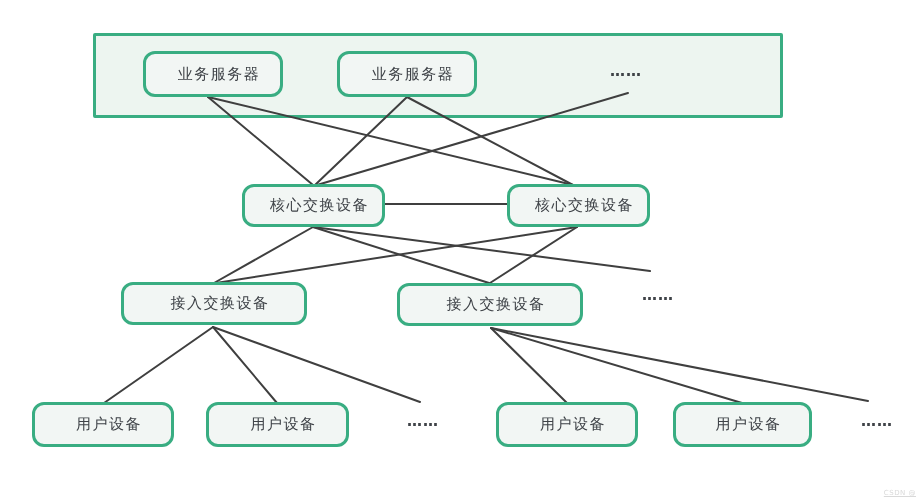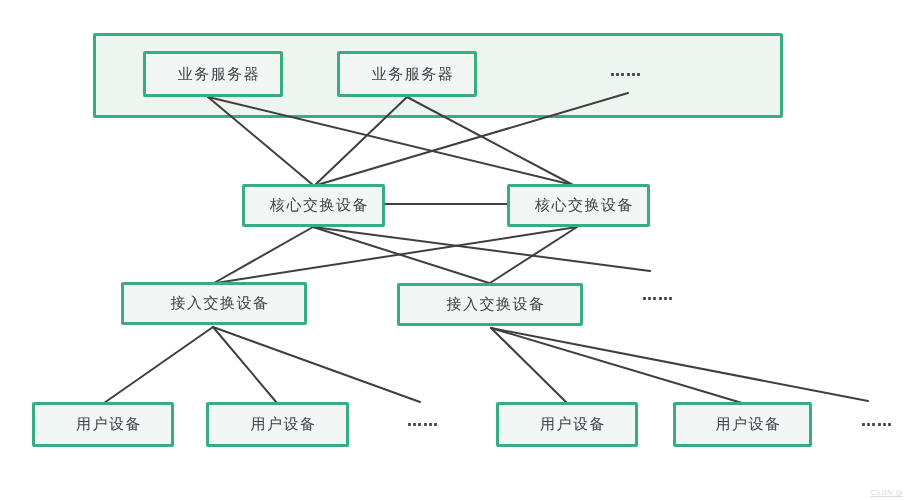--- a/index.html
+++ b/index.html
@@ -28,21 +28,21 @@
     top: 0;
     width: 924px;
     height: 500px;
     pointer-events: none;
   }
   .node {
     position: absolute;
     box-sizing: border-box;
     border: 3px solid var(--green, #39ad82);
     background: var(--node-fill, #f2f6f4);
-    border-radius: 2px;
+    border-radius: 12px;
     display: flex;
     align-items: center;
     justify-content: center;
     padding-left: 12px;
   }
   .node span {
     font-size: 15px;
     letter-spacing: 1.5px;
     color: var(--text, #3e4247);
     white-space: nowrap;
@@ -50,21 +50,21 @@
   .dots {
     position: absolute;
     font-size: 15px;
     font-weight: bold;
     letter-spacing: 1px;
     color: var(--text, #3e4247);
     text-align: center;
   }
   .watermark {
     position: absolute;
-    right: 21px;
+    right: 8px;
     bottom: 3px;
     font-size: 7px;
     color: #d9d9d9;
     letter-spacing: 0.5px;
     text-decoration: underline;
   }
 </style>
 </head>
 <body>
 

